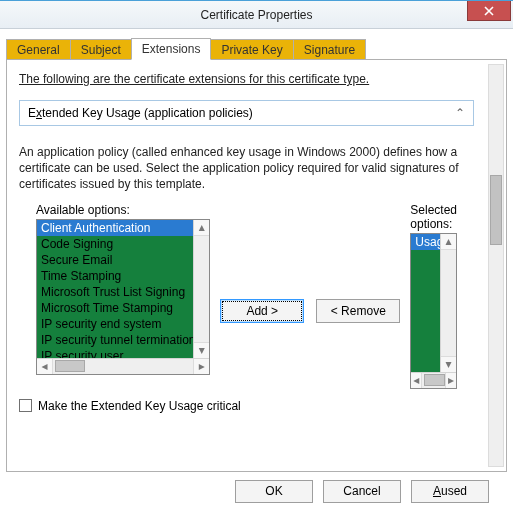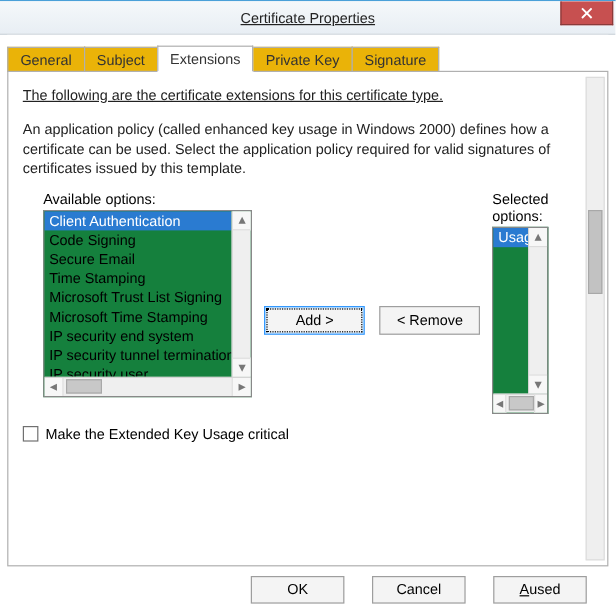--- a/index.html
+++ b/index.html
@@ -1,18 +1,18 @@
 <!DOCTYPE html>
 <html><head>
 <meta charset="utf-8">
 <style>
   * { box-sizing: border-box; font-family: "Segoe UI", Tahoma, sans-serif; font-size: 12px; }
   body { margin: 0; background: #fff; width: 513px; height: 512px; overflow: hidden; position: relative; border-top:1px solid #4aa0d8;}
   .titlebar { height: 28px; background: linear-gradient(#f5f8fa,#e8eef4); display:flex; align-items:center; justify-content:center; position:relative; border-bottom:1px solid #c8d0d8;}
-  .title-text { color:#222;text-decoration:underline; }
+  .title-text { color:#222; }
   .close-btn { position:absolute; right:2px; top:0; width:44px; height:20px; background:#c75050; color:#fff; display:flex; align-items:center; justify-content:center; border:1px solid #8a3a3a; border-top:none;}
   .close-btn svg { width:10px; height:10px; }
   .client { position:absolute; top:28px; left:6px; right:6px; bottom:0; background:#fff; }
   .tabs-strip { display:flex; align-items:flex-end; height:22px; margin-top:8px; }
   .tab { padding:3px 10px 3px 10px; border:1px solid #b0b0b0; border-bottom:none; background:#fff; margin-right:-1px; position:relative; top:1px; color:#333; cursor:default;}
   .tab.active { background:#fff; z-index:2; border-bottom:1px solid #fff; }
   .tab:not(.active){ background:#eab308; }
   .panel { border:1px solid #b0b0b0; position:absolute; top:30px; left:0; right:0; bottom:40px; padding:8px 10px; }
   .scroll-gutter { position:absolute; right:2px; top:4px; bottom:4px; width:16px; background:#efefef; border:1px solid #dcdcdc;}
   .scroll-thumb { position:absolute; left:1px; right:1px; top:110px; height:70px; background:#c2c2c2; border:1px solid #a8a8a8;}
@@ -37,21 +37,21 @@
   .vsb .dn{position:absolute;bottom:0;left:0;right:0;border-top:1px solid #dcdcdc;border-bottom:none;}
   .hsb { position:absolute; left:0; right:0; bottom:0; height:16px; background:#efefef; border-top:1px solid #d4d4d4; display:flex; align-items:center;}
   .hsb .l,.hsb .r{width:16px;height:100%;display:flex;align-items:center;justify-content:center;color:#777;background:#f7f7f7;}
   .hsb .l{border-right:1px solid #dcdcdc;}
   .hsb .r{margin-left:auto;border-left:1px solid #dcdcdc;}
   .hsb .th{width:30px;height:12px;background:#c8c8c8;margin-left:2px;border:1px solid #a8a8a8;}
   .btn { width:84px; height:24px; background:#f4f4f4; border:1px solid #9e9e9e; cursor:default; display:flex;align-items:center;justify-content:center;}
   .btn.focus { outline:1px dotted #000; outline-offset:-3px; border:1px solid #3399ff; box-shadow:0 0 0 1px #bde0ff inset;}
   .chk { display:flex; align-items:center; gap:6px; margin:10px 2px 0 2px;}
   .chk .box { width:13px;height:13px;border:1px solid #707070;background:#fff;}
-  .footer { position:absolute; left:0; right:0; bottom:6px; height:30px; display:flex; justify-content:flex-end; gap:23px; padding-right:18px; align-items:center;}
+  .footer { position:absolute; left:0; right:0; bottom:6px; height:30px; display:flex; justify-content:flex-end; gap:10px; padding-right:18px; align-items:center;}
   .footer .btn { width:78px; height:23px;}
   .btn u { text-decoration: underline;}
 </style>
 </head>
 <body>
 
 <div class="titlebar">
   <span class="title-text">Certificate Properties</span>
   <div class="close-btn">
     <svg viewBox="0 0 10 10">
@@ -70,20 +70,24 @@
   </div>
 
   <div class="panel">
     <div class="scroll-gutter">
       <div class="scroll-thumb"></div>
     </div>
     <div class="inner">
       <div class="intro">The following are the certificate extensions for this certificate type.</div>
 
 
+      <div class="combo expanded">
+        <span class="lbl"><span>E</span><u>x</u><span>tended Key Usage (application policies)</span></span>
+        <span class="chev">⌃</span>
+      </div>
 
       <div class="desc">An application policy (called enhanced key usage in Windows 2000) defines how a certificate can be used. Select the application policy required for valid signatures of certificates issued by this template.</div>
 
       <div class="cols">
         <div class="colL">
           <div class="lab">Available options:</div>
           <div class="listbox">
             <div class="listitems">
               <div class="li sel">Client Authentication</div>
               <div class="li">Code Signing</div>

